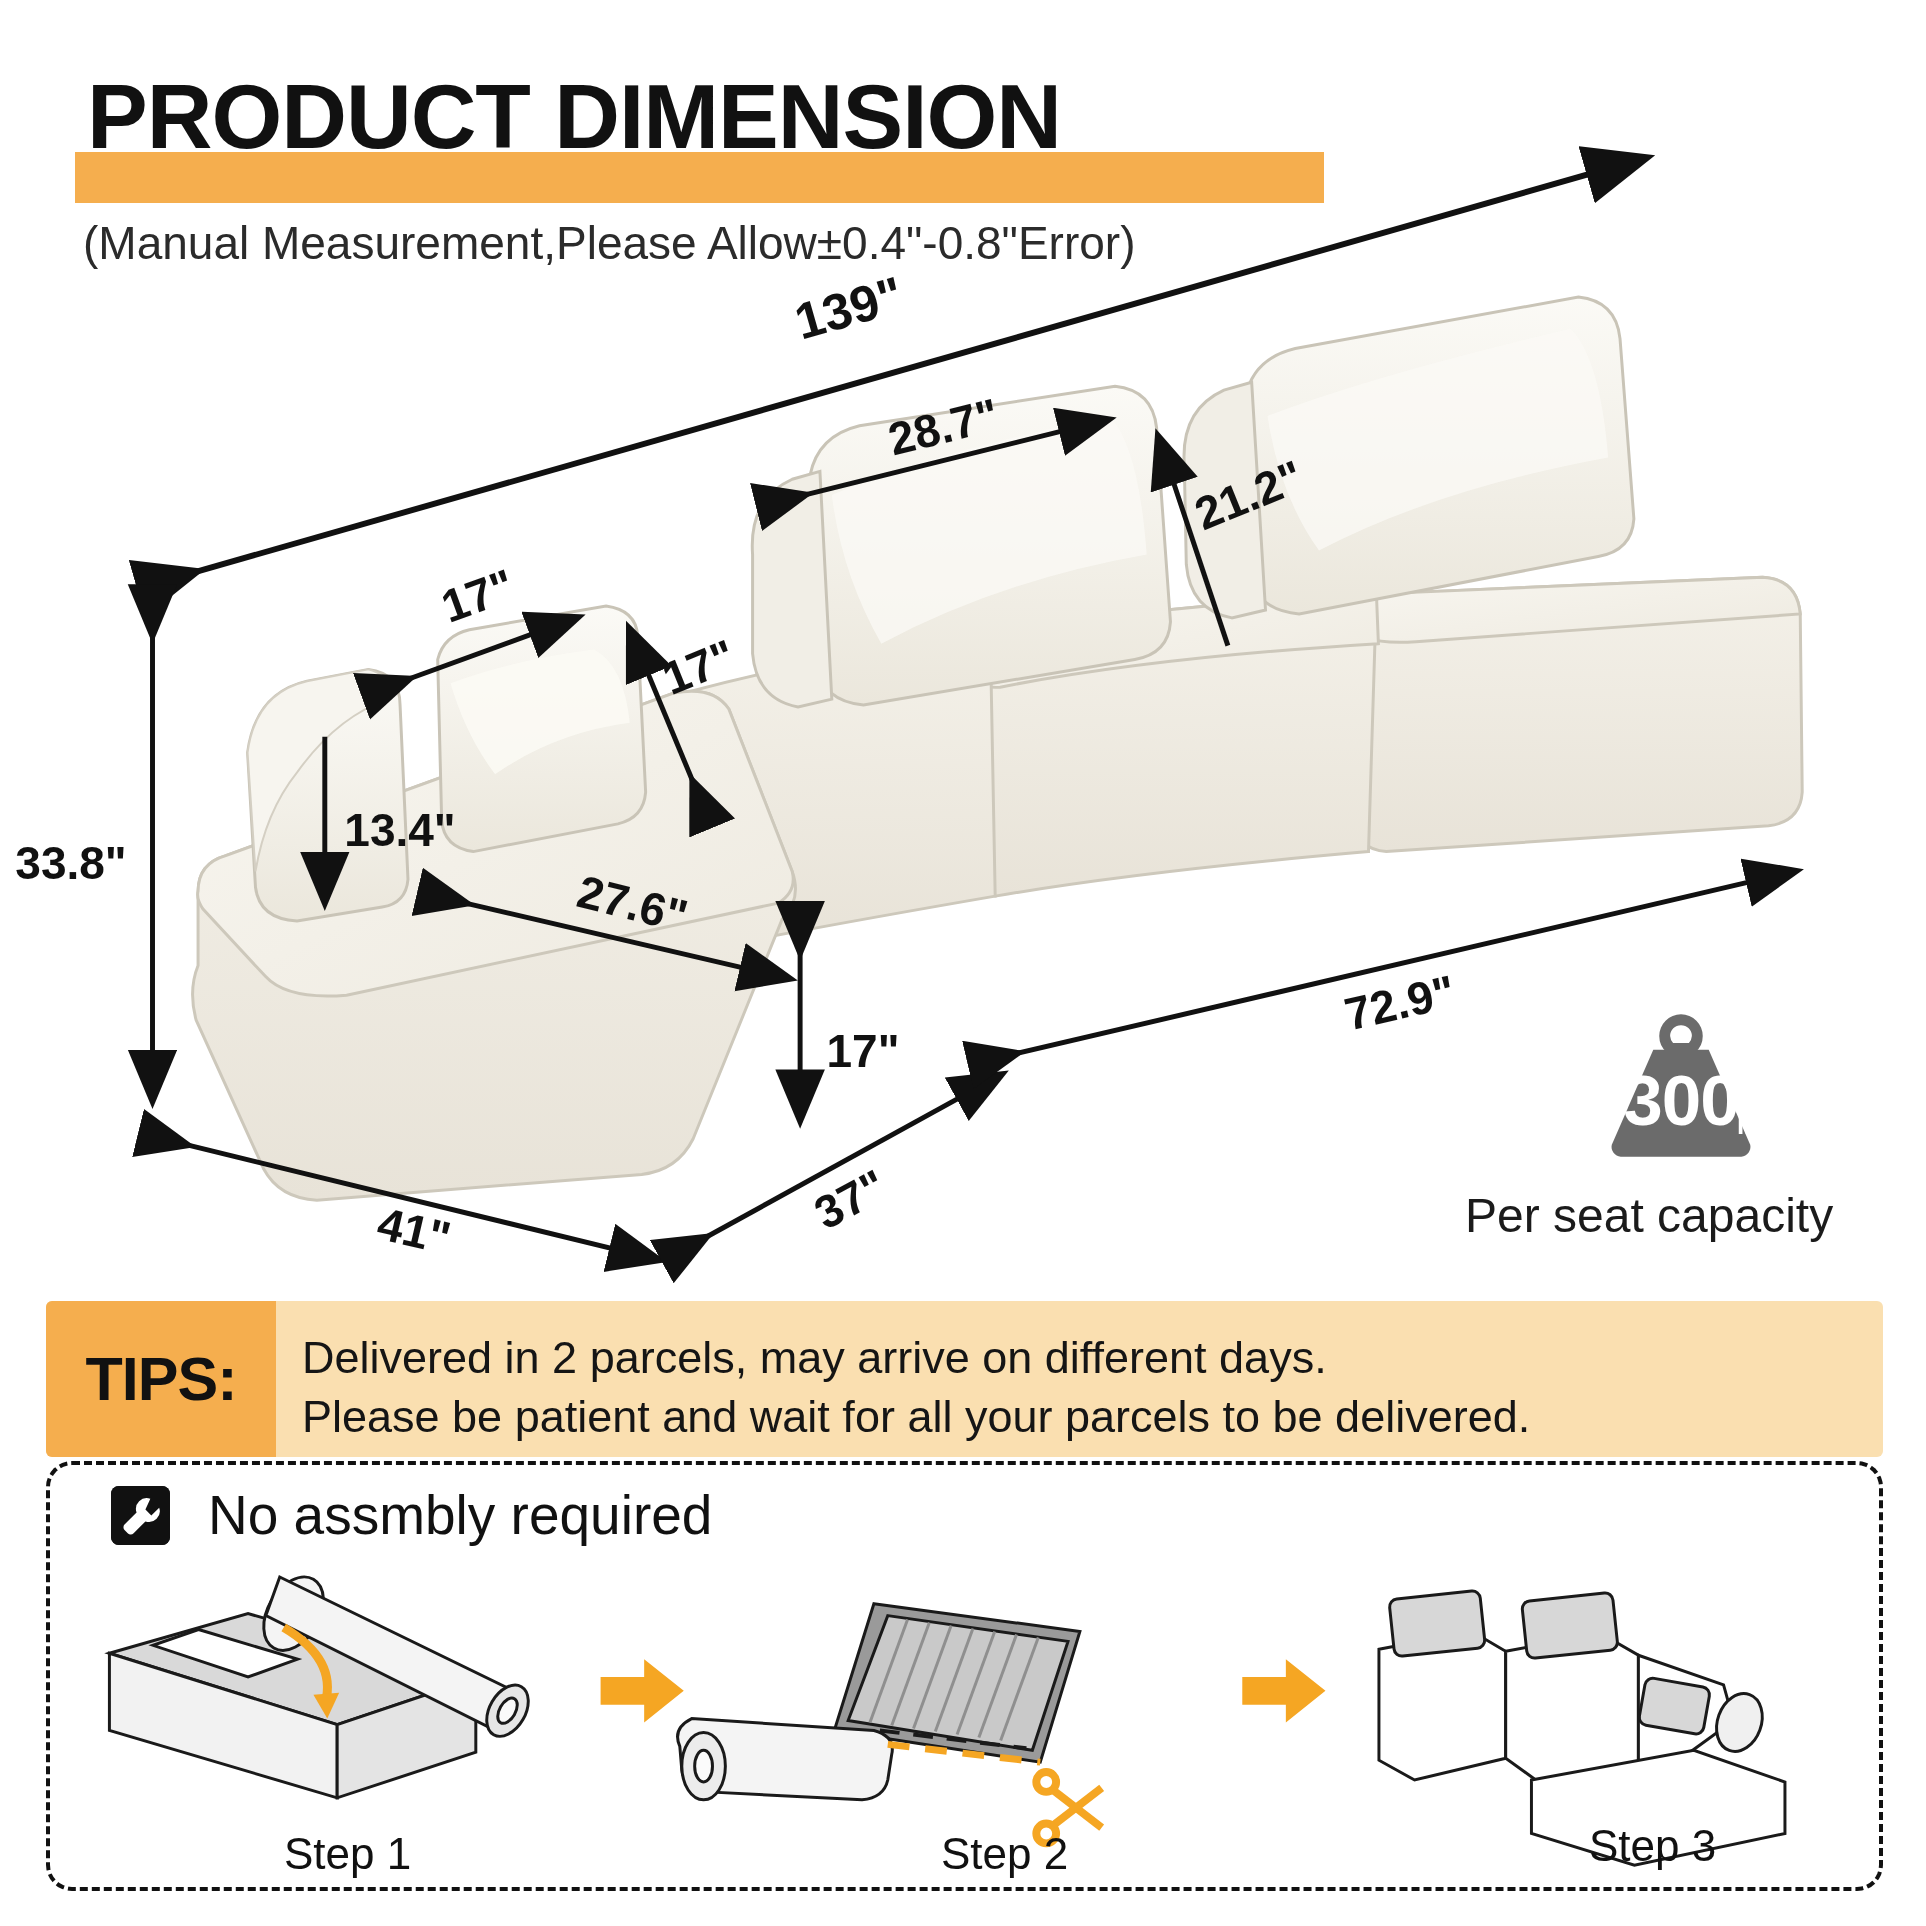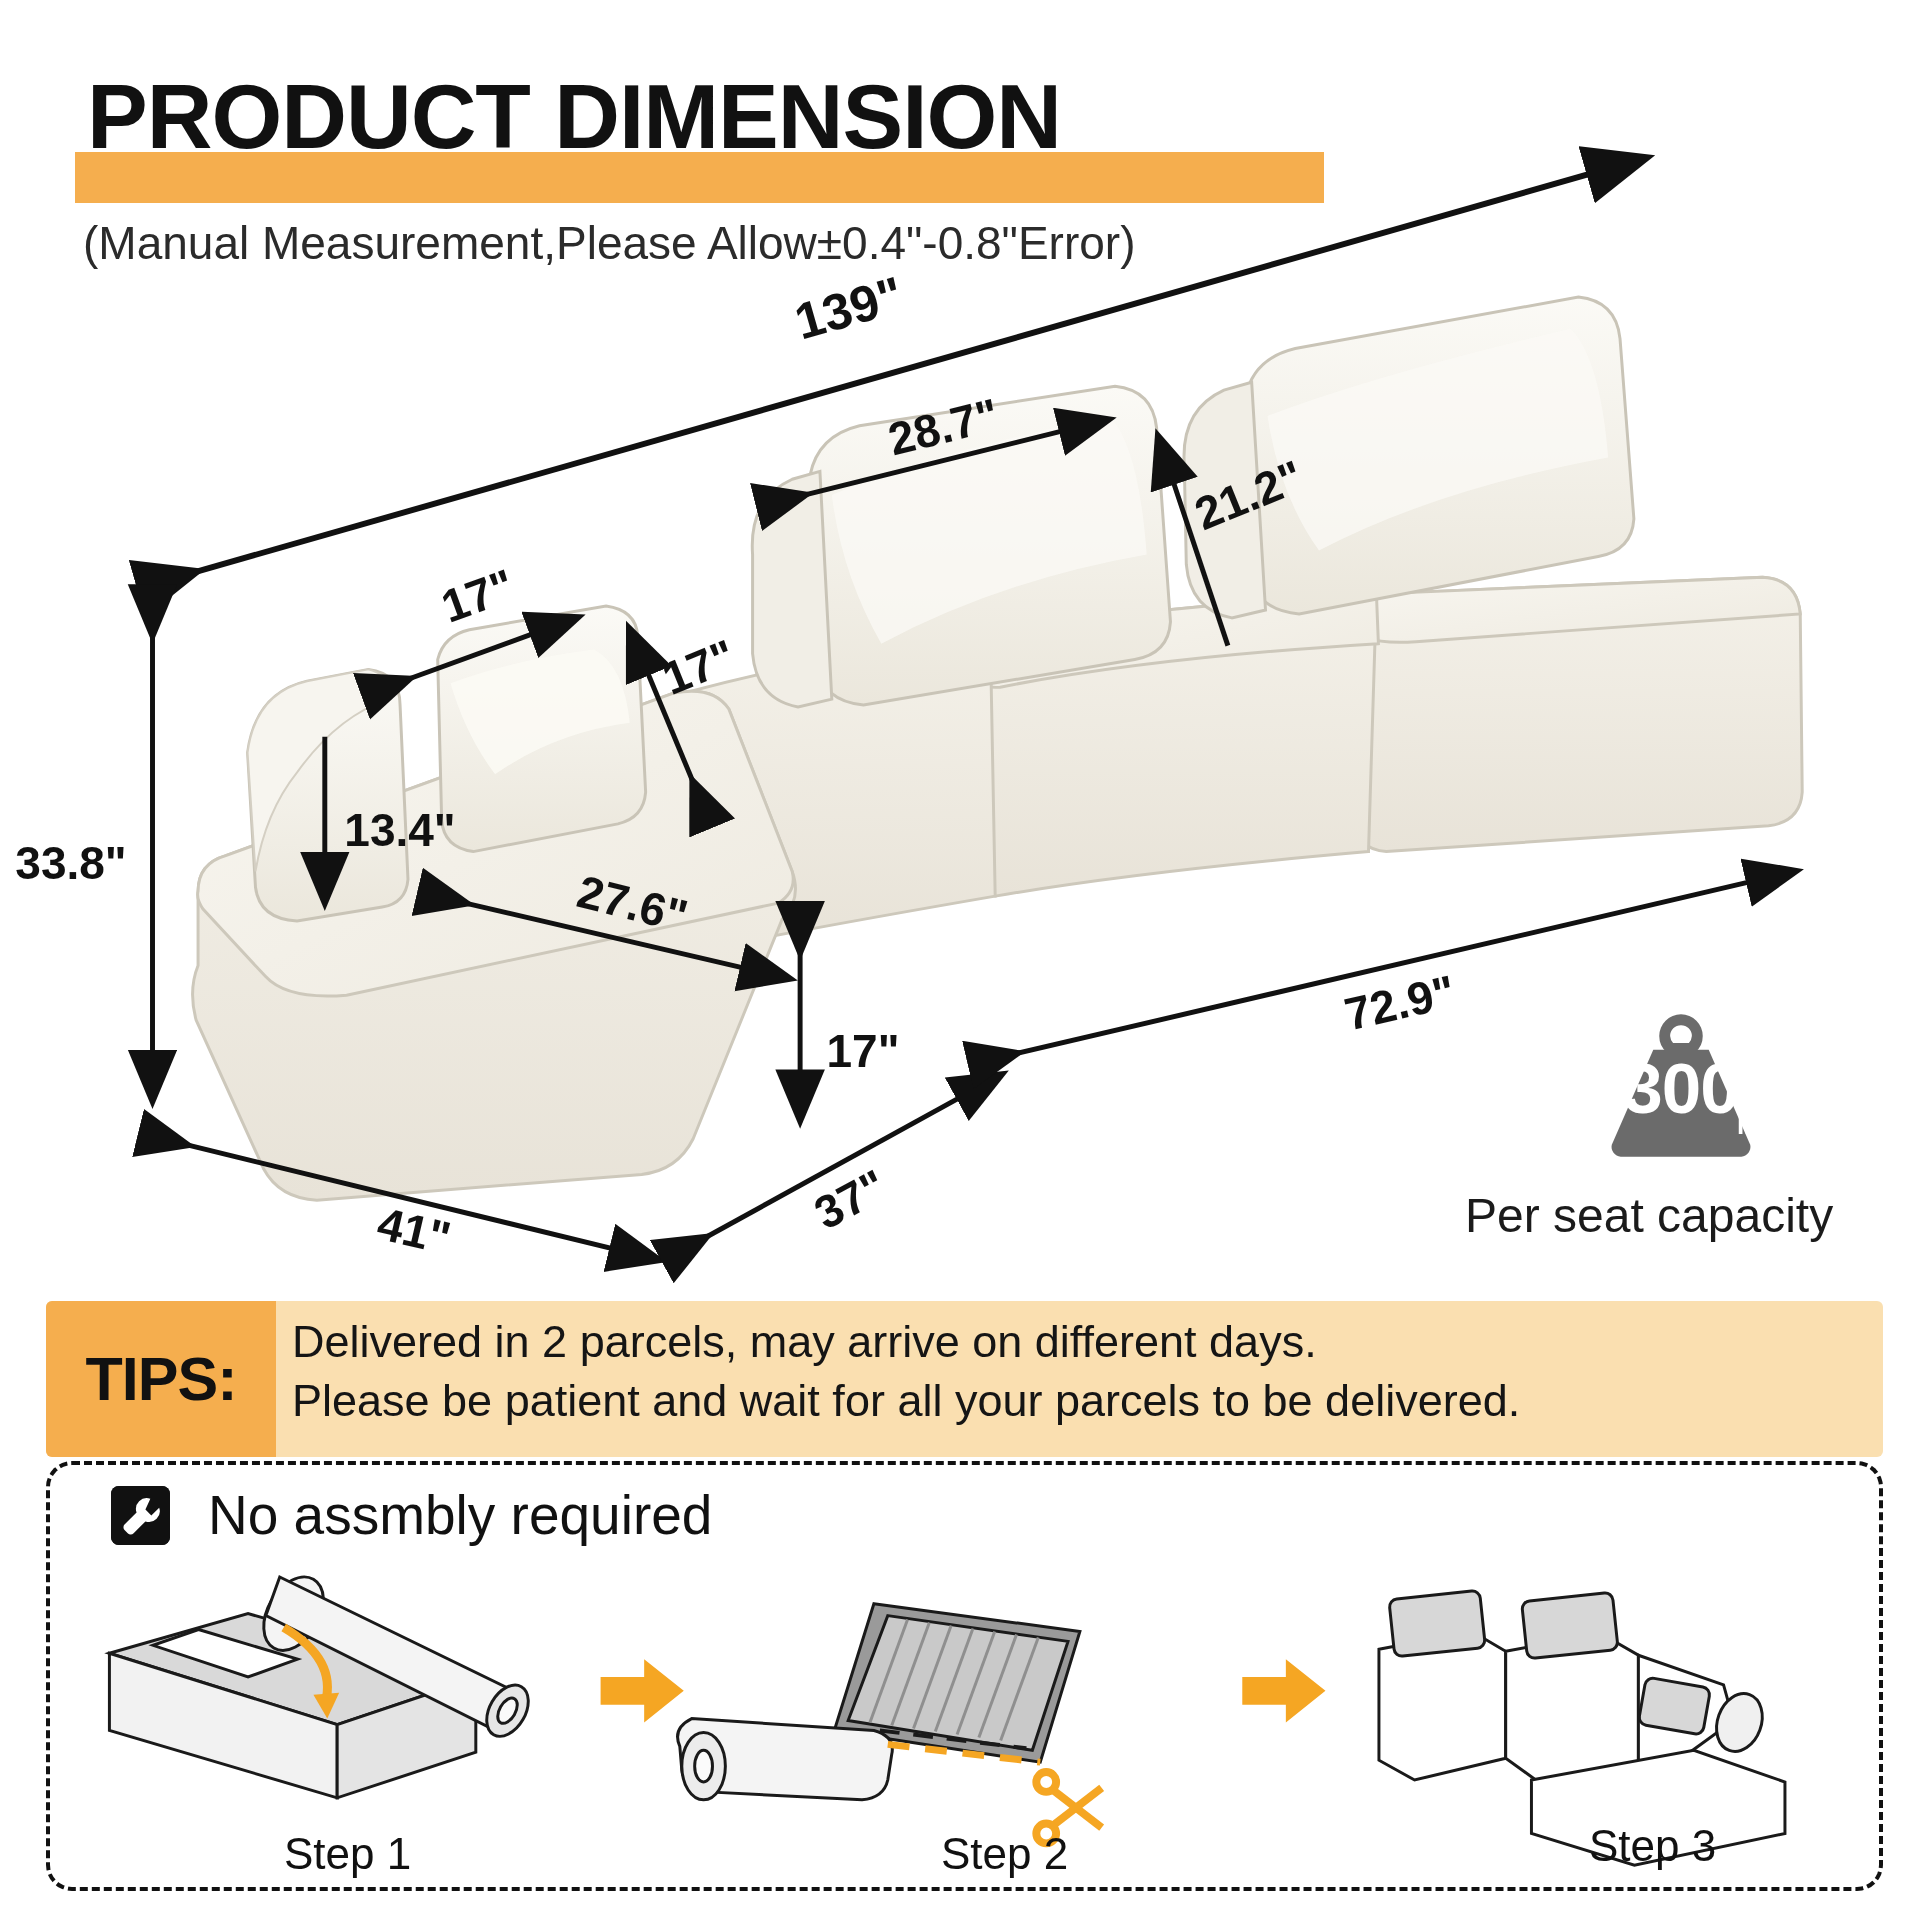--- a/index.html
+++ b/index.html
@@ -45,21 +45,21 @@
   .dimtext.big { font-size:51px; }
 
   
   .badge {
     position:absolute; left:1592px; top:1008px;
     width:178px; height:149px;
   }
   .badge-num {
     position:absolute; left:0; top:0; width:178px; height:149px;
     display:flex; align-items:flex-end; justify-content:center;
-    padding-bottom:28px;
+    padding-bottom:16px;
     color:#ffffff; font-size:71px; font-weight:bold; letter-spacing:-1px;
   }
   .badge-lb {
     position:absolute; right:10px; bottom:16px;
     color:#ffffff; font-size:26px; font-weight:bold;
   }
   .badge-caption {
     position:absolute; left:1465px; top:1188px;
     font-size:48px; color:#1b1b1b; white-space:nowrap;
   }
@@ -73,22 +73,22 @@
     display:flex; align-items:stretch;
     overflow:hidden;
   }
   .tips-label {
     width:230px; background:#f5ae4e;
     display:flex; align-items:center; justify-content:center;
     font-size:61px; font-weight:bold; color:#111;
     letter-spacing:-1px;
   }
   .tips-body {
-    flex:1; padding:14px 0 14px 16px;
-    display:flex; flex-direction:column; justify-content:flex-start; gap:6px;
+    flex:1; padding:14px 0 14px 26px;
+    display:flex; flex-direction:column; justify-content:flex-end; gap:6px;
   }
   .tips-line { font-size:45px; color:#151515; white-space:nowrap; line-height:1.18; }
 
   
   .assembly {
     position:absolute; left:46px; top:1461px;
     width:1837px; height:430px;
     border:4px dashed #111;
     border-radius:26px;
   }

